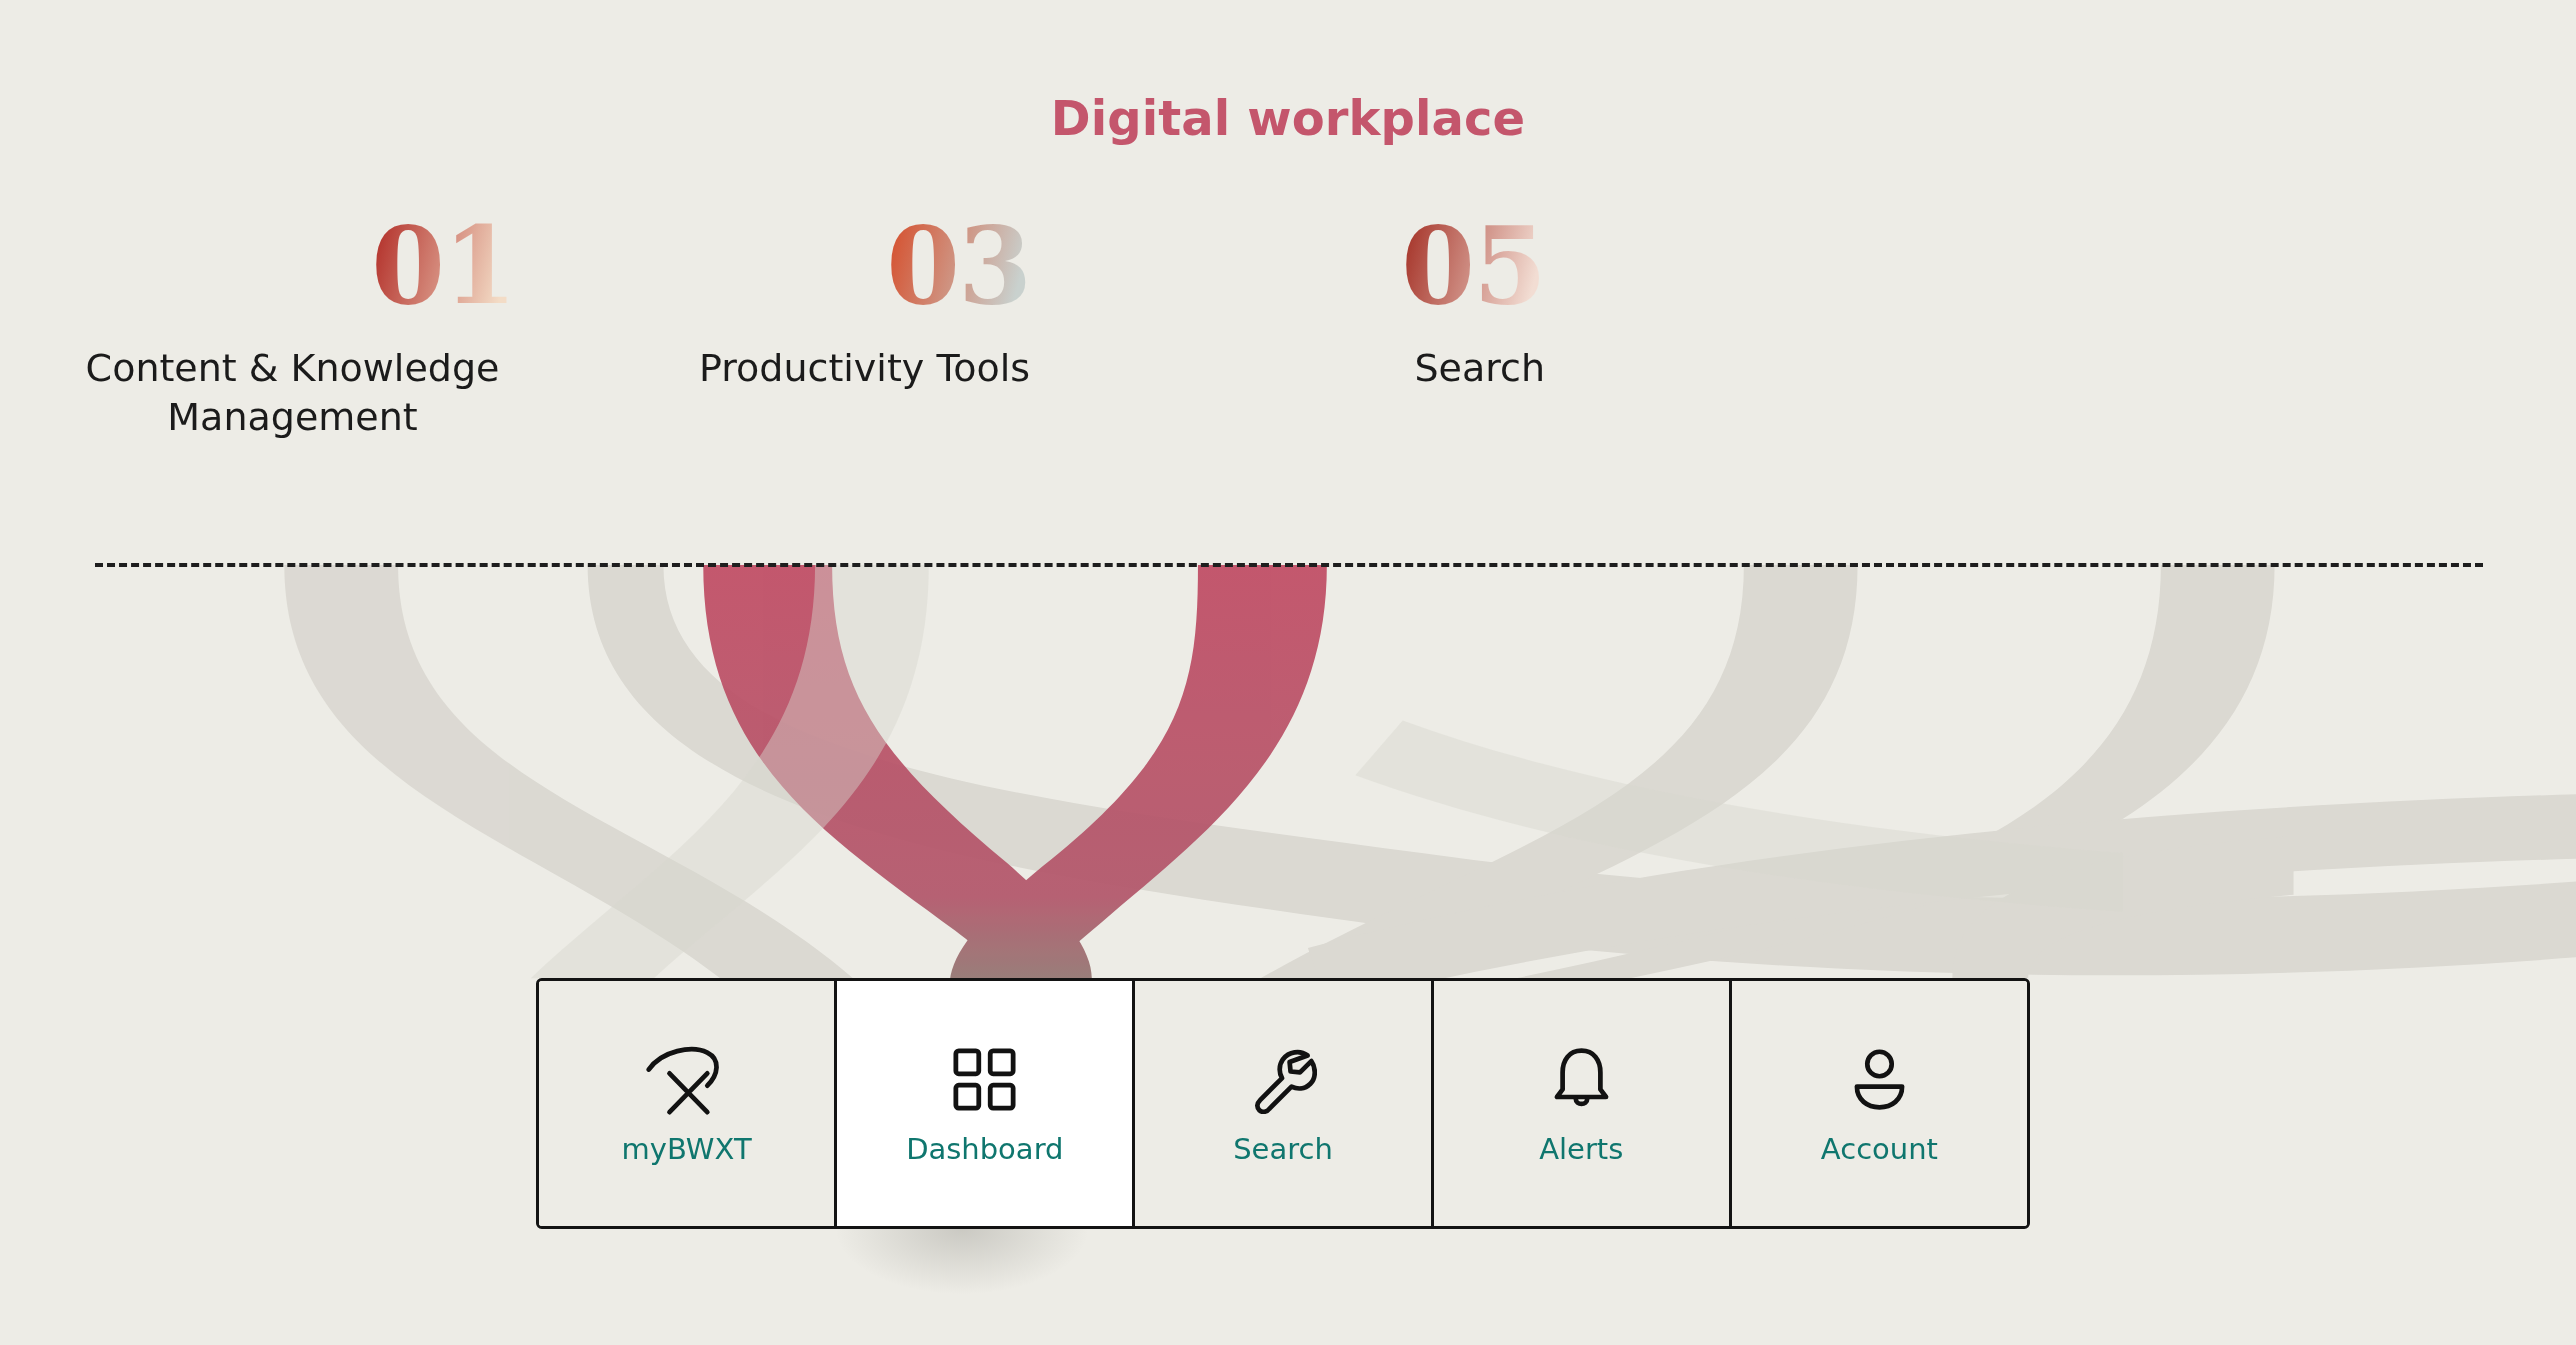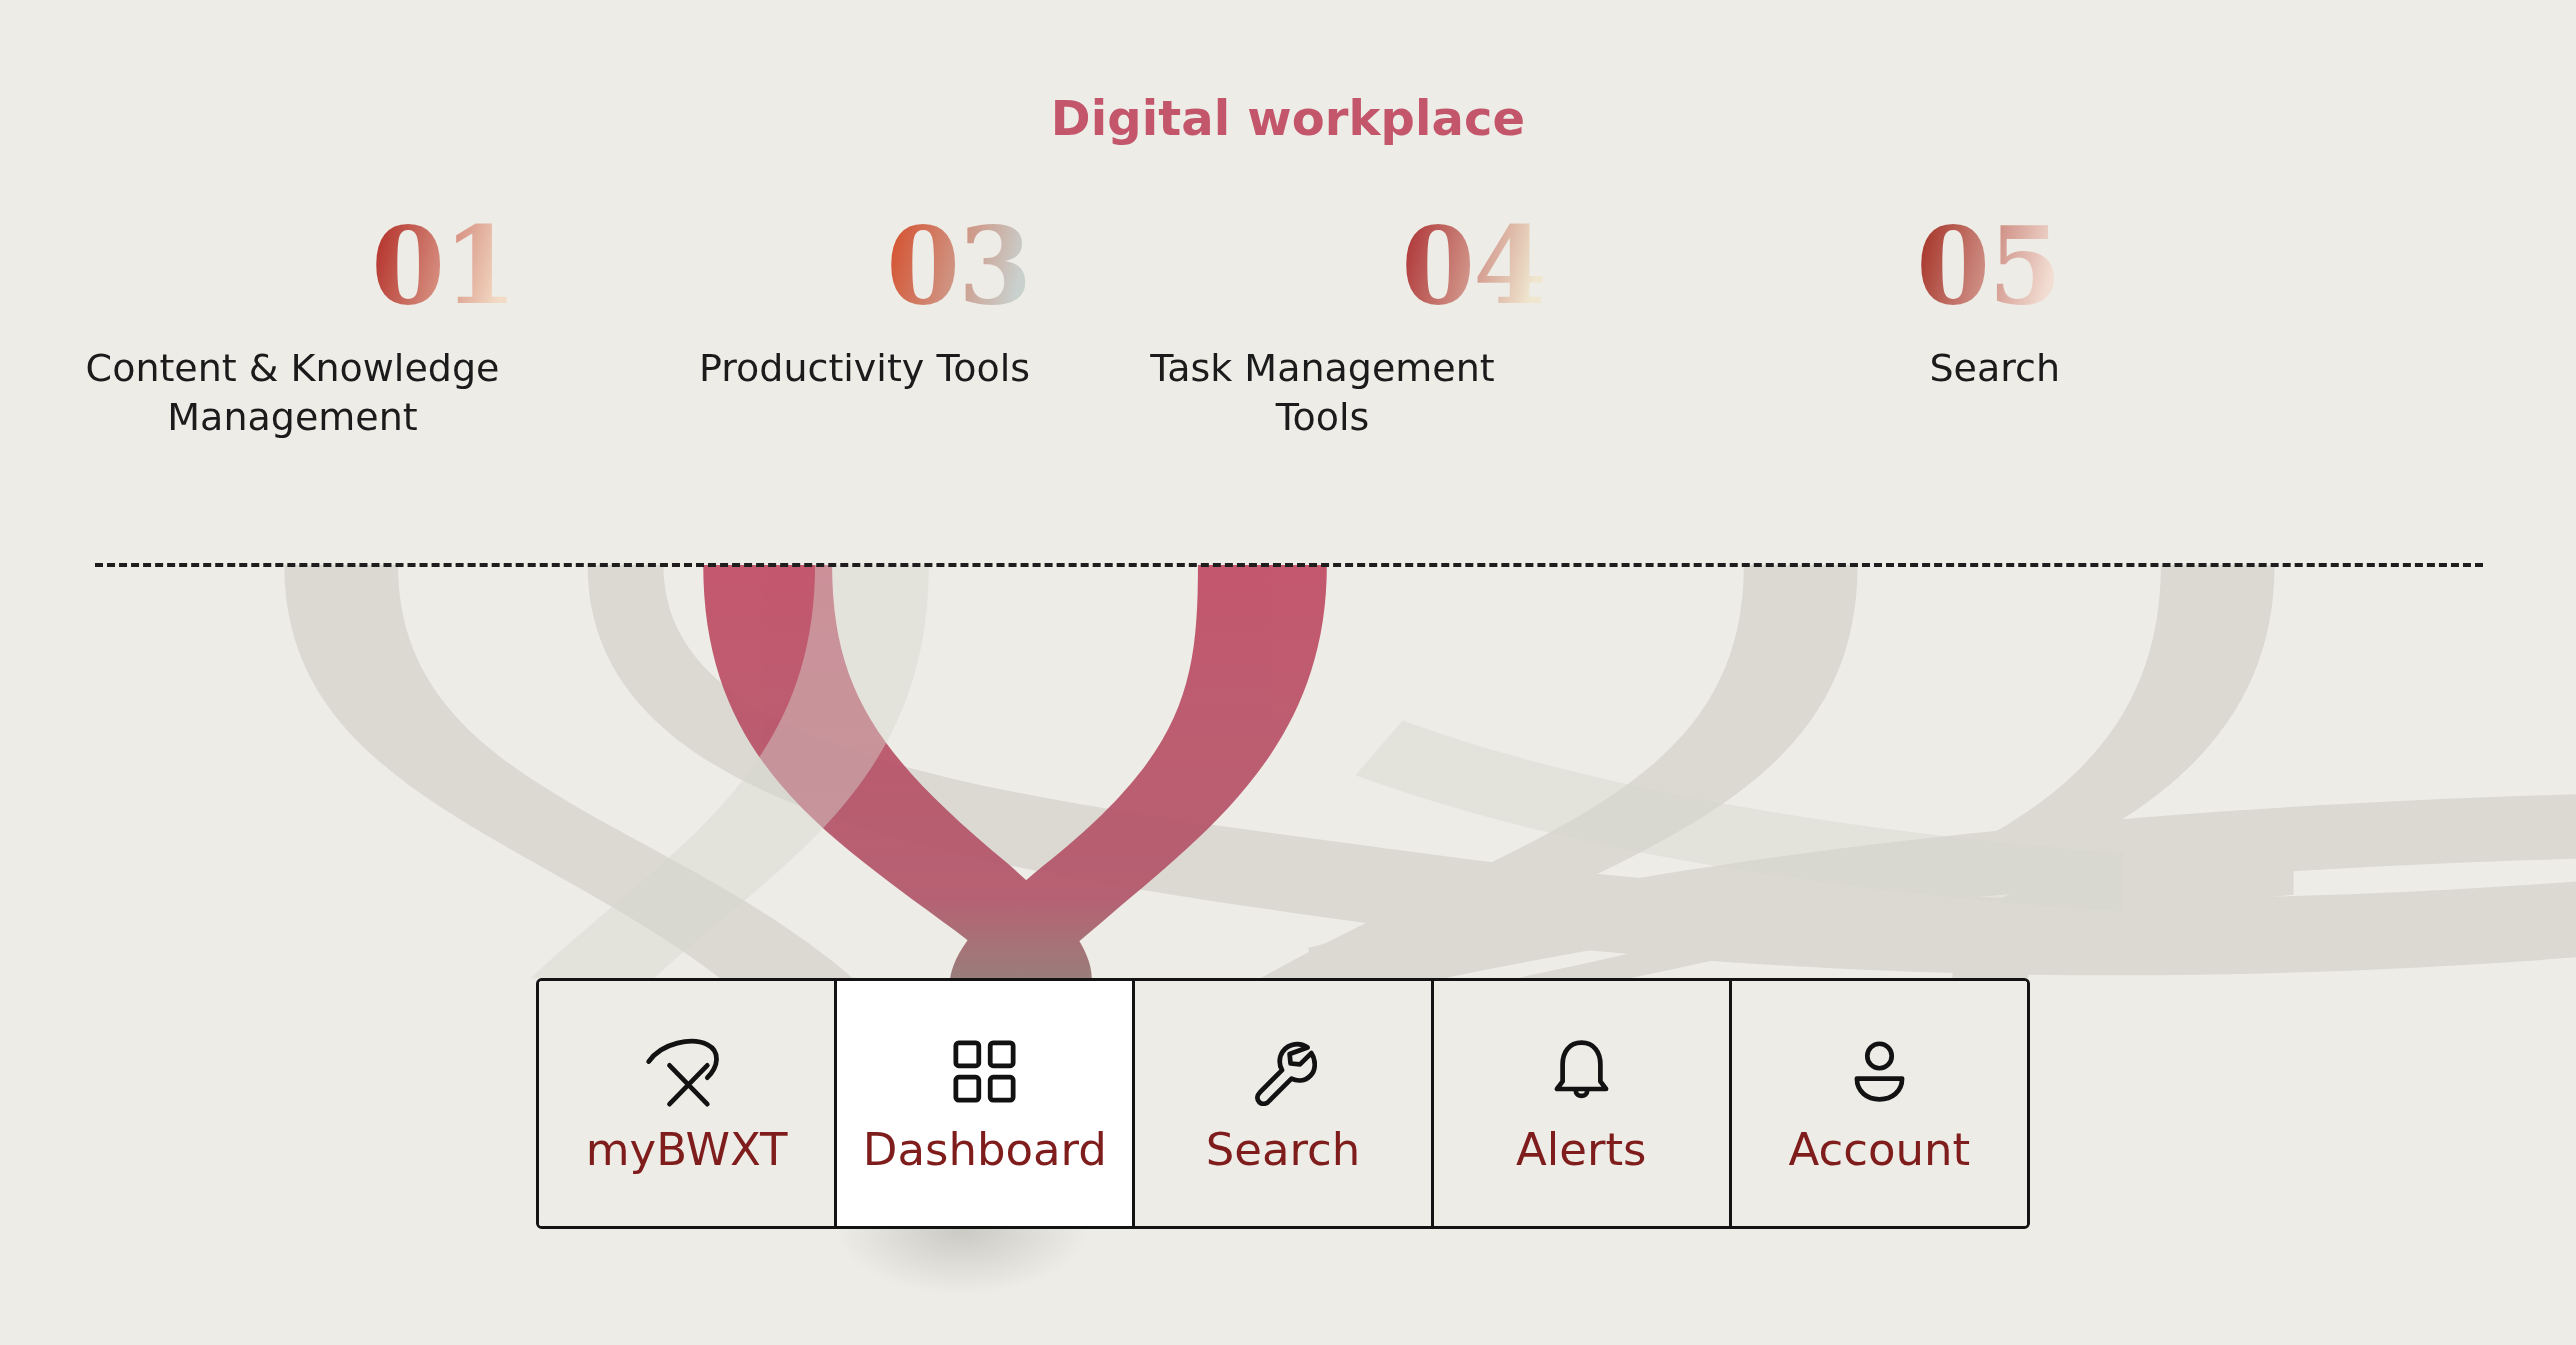--- a/index.html
+++ b/index.html
@@ -117,22 +117,22 @@
   .nav-tab.active {
     background: #FFFFFF;
   }
   .nav-icon {
     height: 72px;
     display: flex;
     align-items: center;
     justify-content: center;
   }
   .nav-label {
-    font-size: 45px;
-    color: #7f1d1d;
+    font-size: 29px;
+    color: #0f766e;
     line-height: 1;
   }
   #nav-shadow {
     position: absolute;
     left: 834px;
     top: 1229px;
     width: 256px;
     height: 66px;
     background: radial-gradient(ellipse at 50% 0%, rgba(80,78,70,0.22) 0%, rgba(80,78,70,0.0) 70%);
     pointer-events: none;
@@ -213,24 +213,20 @@
     <div class="category-number" style="background-image: linear-gradient(105deg, rgb(181, 54, 47) 8%, rgb(243, 220, 198) 88%);">01</div>
     <div class="category-label">Content &amp; Knowledge Management</div>
   </div>
 
 
   <div class="category-item">
     <div class="category-number" style="background-image: linear-gradient(105deg, rgb(213, 85, 52) 8%, rgb(201, 209, 206) 88%);">03</div>
     <div class="category-label">Productivity Tools</div>
   </div>
 
-  <div class="category-item">
-    <div class="category-number" style="background-image: linear-gradient(105deg, rgb(176, 59, 60) 8%, rgb(239, 230, 207) 88%);">04</div>
-    <div class="category-label">Task Management Tools</div>
-  </div>
 
   <div class="category-item">
     <div class="category-number" style="background-image: linear-gradient(105deg, rgb(168, 57, 46) 8%, rgb(242, 221, 211) 88%); text-decoration: underline;">05</div>
     <div class="category-label">Search</div>
   </div>
 
 </div>
 
 <div id="divider" style="border-top-color: rgb(30, 30, 30);"></div>
 

